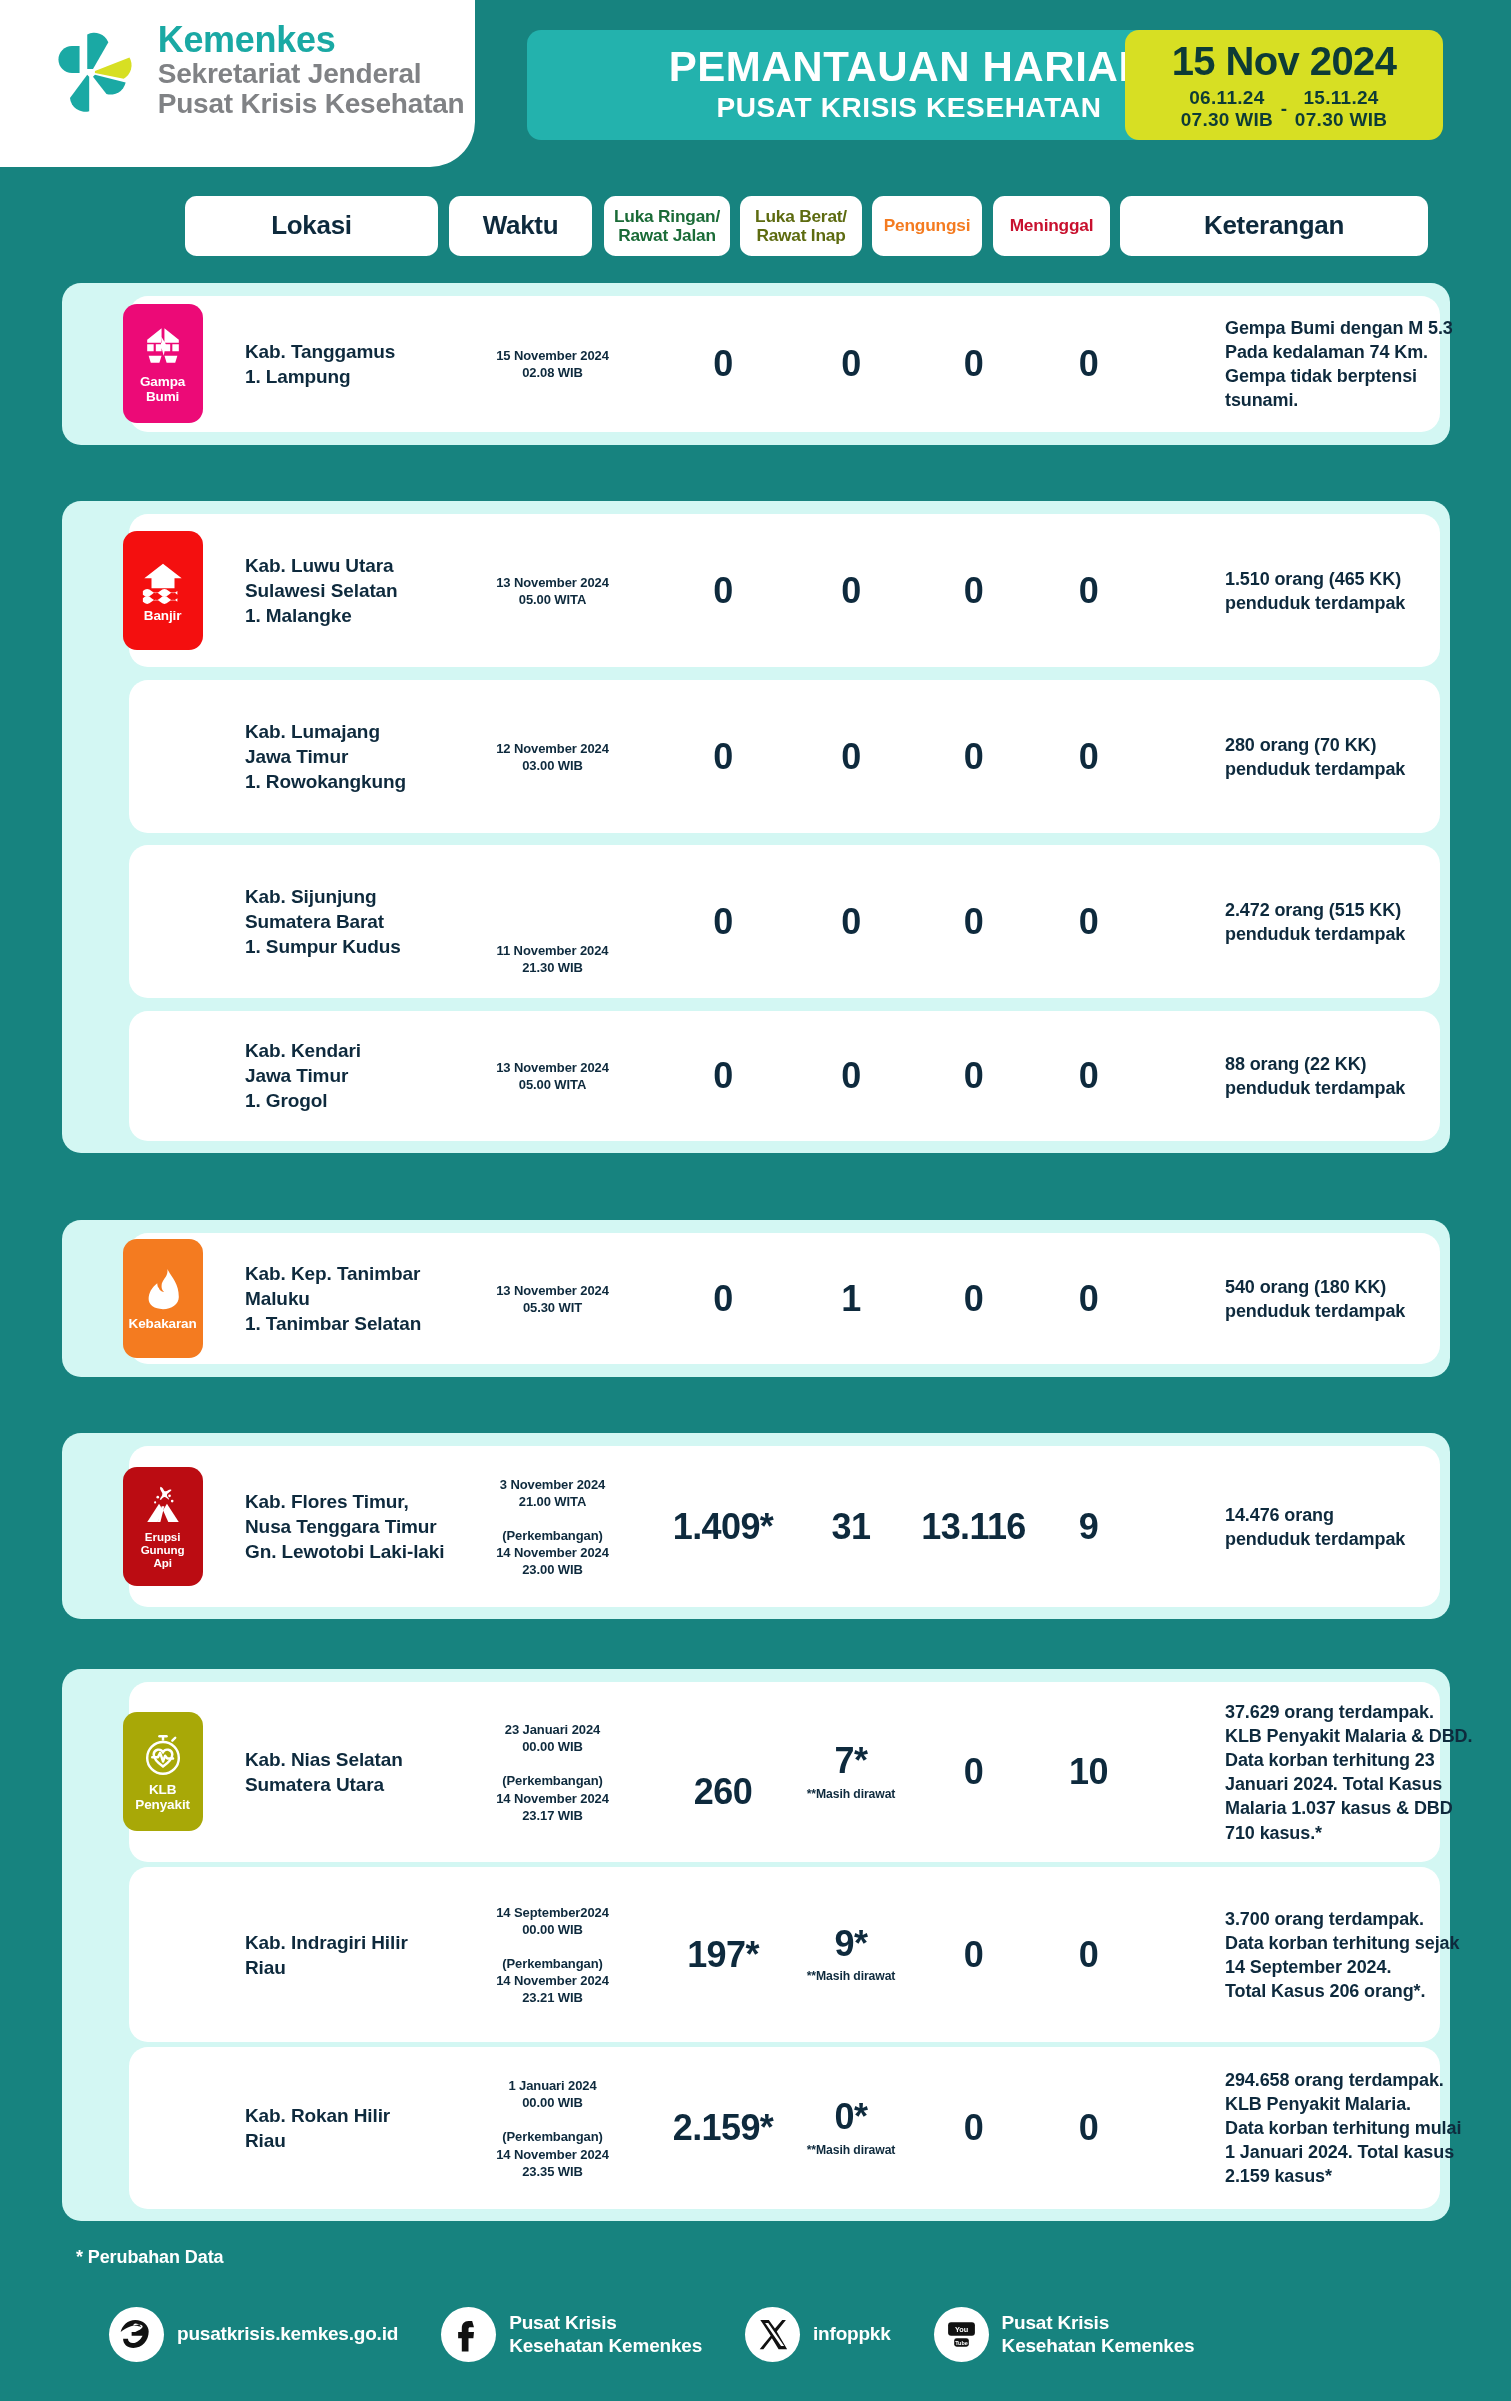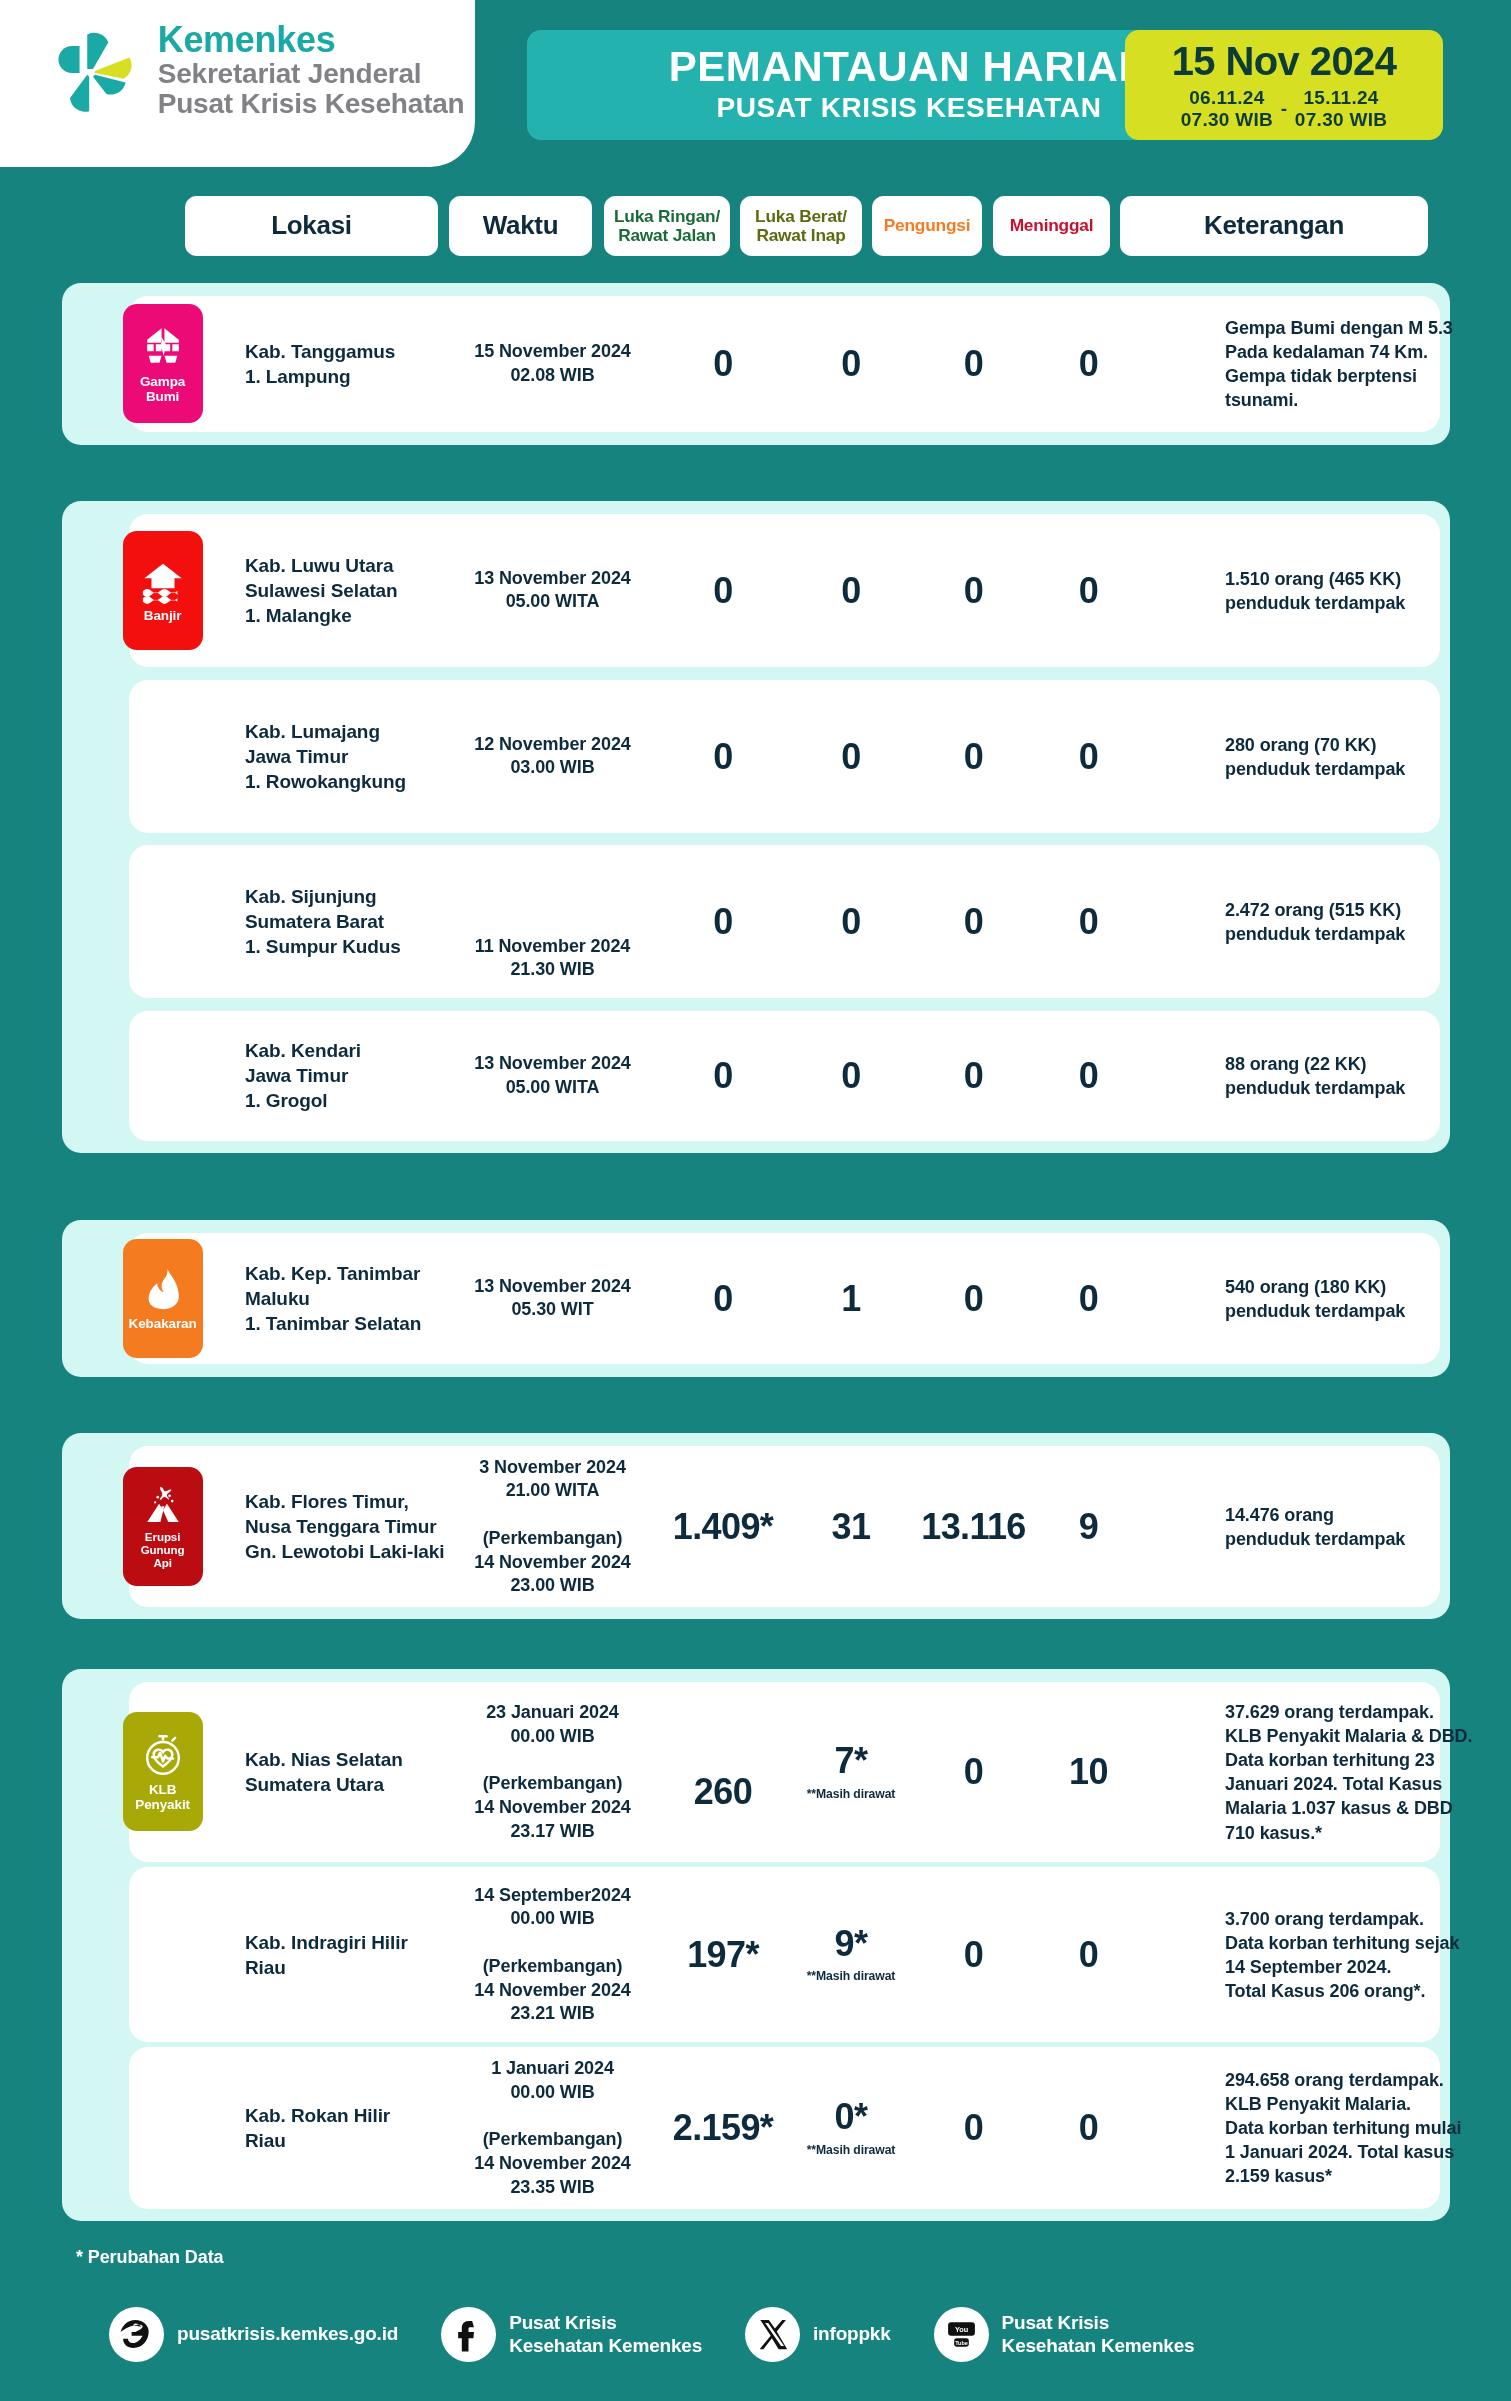--- a/index.html
+++ b/index.html
@@ -160,21 +160,21 @@
   .c-lb      { position: absolute; left: 658px; width: 128px; text-align: center; }
   .c-peng    { position: absolute; left: 790px; width: 109px; text-align: center; }
   .c-ming    { position: absolute; left: 905px; width: 109px; text-align: center; }
   .c-ket     { position: absolute; left: 1096px; width: 270px; }
 
   .txt-loc {
     font-size: 19px; font-weight: bold; color: #0e2a3d;
     line-height: 1.32; letter-spacing: -0.1px;
   }
   .txt-time {
-    font-size: 18px; font-weight: bold; color: #0e2a3d;
+    font-size: 13px; font-weight: bold; color: #0e2a3d;
     line-height: 1.32; letter-spacing: -0.1px;
   }
   .txt-num {
     font-size: 36px; font-weight: bold; color: #0e2a3d;
     line-height: 1; letter-spacing: -0.6px;
   }
   .txt-note {
     font-size: 12.2px; font-weight: bold; color: #0e2a3d;
     margin-top: 7.7px; letter-spacing: -0.1px;
   }

